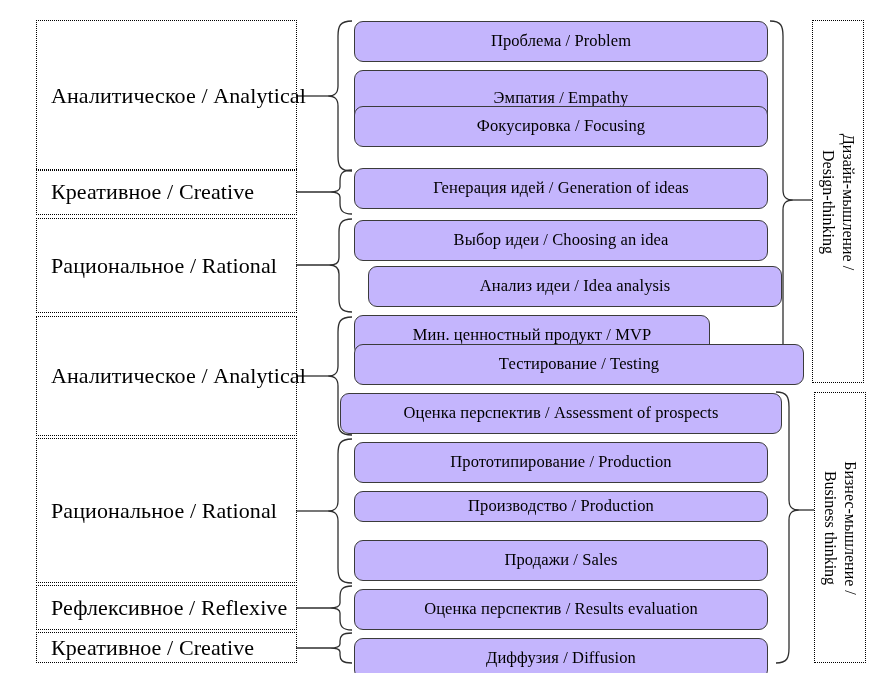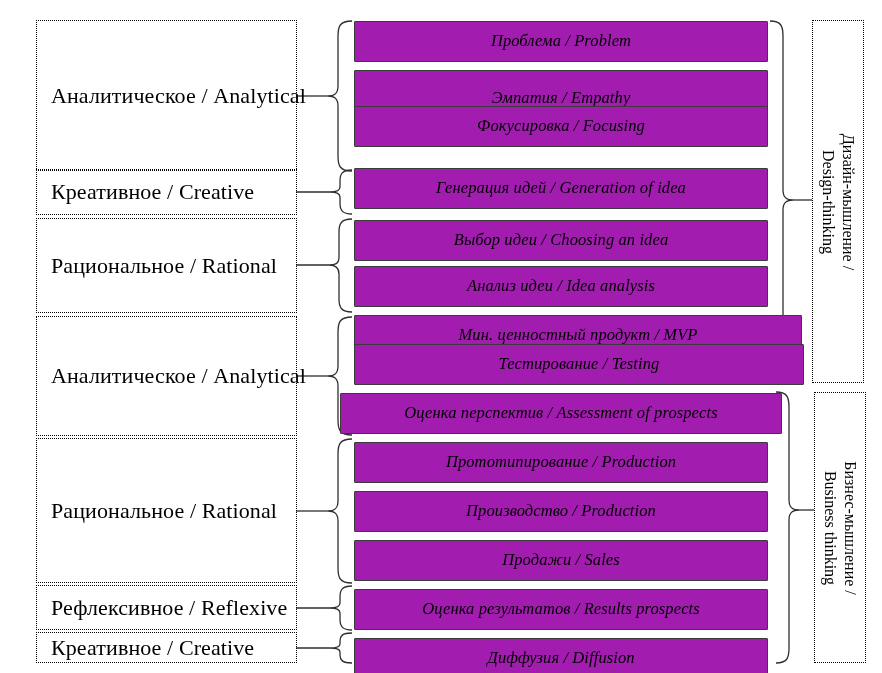--- a/index.html
+++ b/index.html
@@ -39,30 +39,29 @@
   }
   .group-label .glabel-text {
     white-space: nowrap;
   }
 
   
   .step-box {
     position: absolute;
     box-sizing: border-box;
     border: 1.3px solid #3b3b3b;
-    border-radius: 1px;
-    background: #a21caf;
+    border-radius: 9px;
+    background: #c4b5fd;
     display: flex;
     align-items: center;
     justify-content: center;
     font-size: 16.5px;
     line-height: 1.1;
     letter-spacing: 0.1px;
     white-space: nowrap;
-    font-style: italic;
   }
 
   
   .side-label {
     position: absolute;
     box-sizing: border-box;
     border: 1px dotted #000;
     background: transparent;
   }
   .side-label .vtext {
@@ -165,57 +164,57 @@
 
   <div class="step-box" style="left:354px; top:70px; width:414px; height:57px;">
     <span>Эмпатия / Empathy</span>
   </div>
 
   <div class="step-box" style="left:354px; top:106px; width:414px; height:41px;">
     <span>Фокусировка / Focusing</span>
   </div>
 
   <div class="step-box" style="left:354px; top:168px; width:414px; height:41px;">
-    <span>Генерация идей / Generation of idea</span>
+    <span>Генерация идей / Generation of ideas</span>
   </div>
 
   <div class="step-box" style="left:354px; top:220px; width:414px; height:41px;">
     <span>Выбор идеи / Choosing an idea</span>
   </div>
 
-  <div class="step-box" style="left:354px; top:266px; width:414px; height:41px;">
+  <div class="step-box" style="left:368px; top:266px; width:414px; height:41px;">
     <span>Анализ идеи / Idea analysis</span>
   </div>
 
-  <div class="step-box" style="left:354px; top:315px; width:448px; height:41px;">
+  <div class="step-box" style="left:354px; top:315px; width:356px; height:41px;">
     <span>Мин. ценностный продукт / MVP</span>
   </div>
 
   <div class="step-box" style="left:354px; top:344px; width:450px; height:41px; top:344px;">
     <span>Тестирование / Testing</span>
   </div>
 
   <div class="step-box" style="left:340px; top:393px; width:442px; height:41px;">
     <span>Оценка перспектив / Assessment of prospects</span>
   </div>
 
   <div class="step-box" style="left:354px; top:442px; width:414px; height:41px;">
     <span>Прототипирование / Production</span>
   </div>
 
-  <div class="step-box" style="left:354px; top:491px; width:414px; height:41px;">
+  <div class="step-box" style="left:354px; top:491px; width:414px; height:31px;">
     <span>Производство / Production</span>
   </div>
 
   <div class="step-box" style="left:354px; top:540px; width:414px; height:41px;">
     <span>Продажи / Sales</span>
   </div>
 
   <div class="step-box" style="left:354px; top:589px; width:414px; height:41px;">
-    <span>Оценка результатов / Results prospects</span>
+    <span>Оценка перспектив / Results evaluation</span>
   </div>
 
   <div class="step-box" style="left:354px; top:638px; width:414px; height:41px;">
     <span>Диффузия / Diffusion</span>
   </div>
 
   <div class="side-label" style="left:812px; top:20px; width:52px; height:363px;">
     <span class="vtext">
       <span class="l1">Дизайн-мышление /</span>
       <span class="l2">Design-thinking</span>

